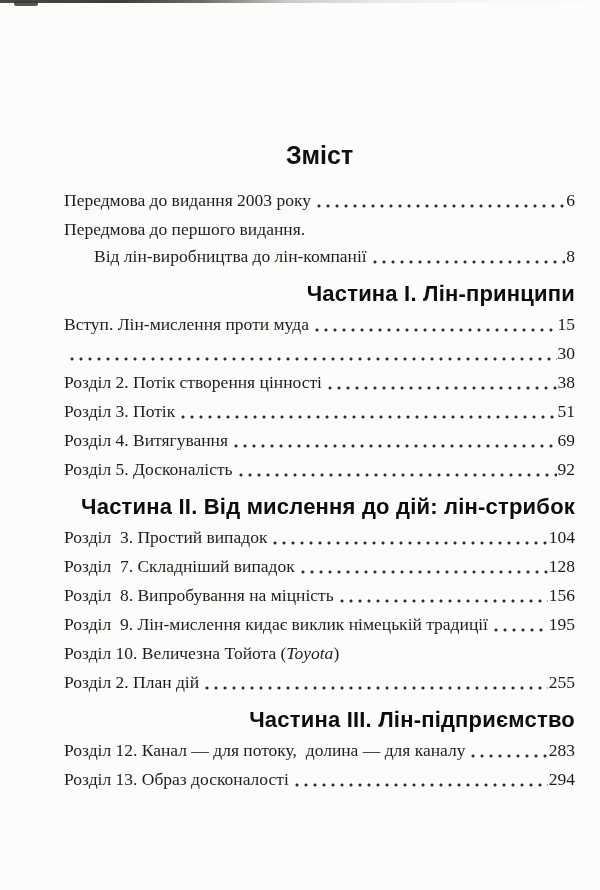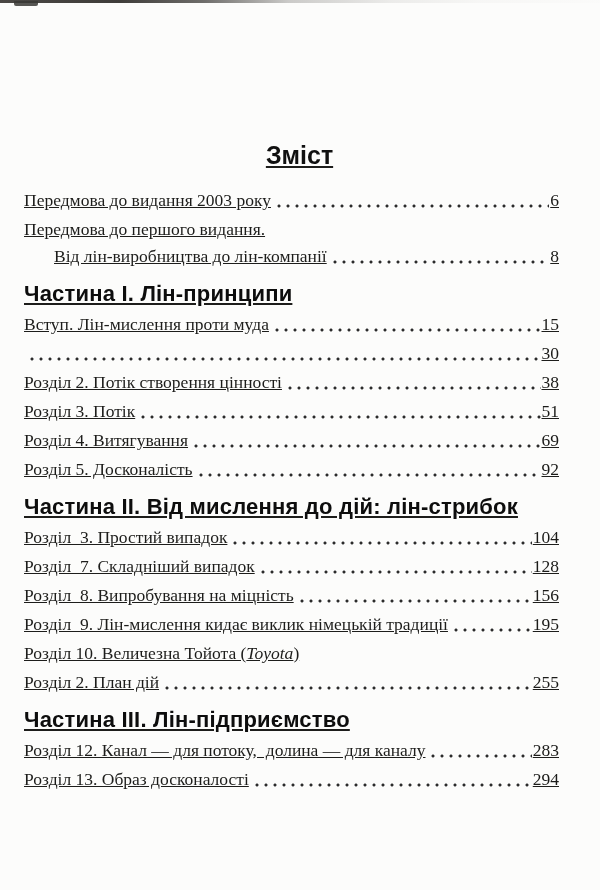--- a/index.html
+++ b/index.html
@@ -20,44 +20,43 @@
   }
   .scan-blob {
     position: absolute; top: 1px; left: 14px;
     width: 24px; height: 5px;
     background: #3a3835;
     border-radius: 0 0 2px 2px;
     opacity: 0.85;
   }
   .content {
     position: relative;
-    padding: 140px 25px 0 24px;
+    padding: 140px 25px 0 64px;
     color: #1d1d1b;
-    text-decoration: underline;
   }
   .toc-title {
     font-family: "Liberation Sans", sans-serif;
     font-weight: 700;
     font-size: 25px;
     line-height: 30px;
     text-align: center;
     color: #101010;
     margin: 0 0 20px 0;
   }
   .part-heading {
     font-family: "Liberation Sans", sans-serif;
     font-weight: 700;
     font-size: 22px;
     line-height: 30px;
     letter-spacing: 0.2px;
-    text-align: left;
+    text-align: right;
     color: #0d0d0d;
     margin: 12px 0 5px 0;
   }
-  .entry { margin: 0 16px 8px 0; }
+  .entry { margin: 0 0 8px 0; }
   .entry .line {
     display: flex;
     align-items: baseline;
     font-size: 17.5px;
     line-height: 21px;
   }
   .entry .line:not(:last-child) { margin-bottom: 6px; }
   .entry .indent-1 { padding-left: 30px; }
   .entry .indent-2 { padding-left: 47px; }
   .line-text { white-space: pre-wrap; }

